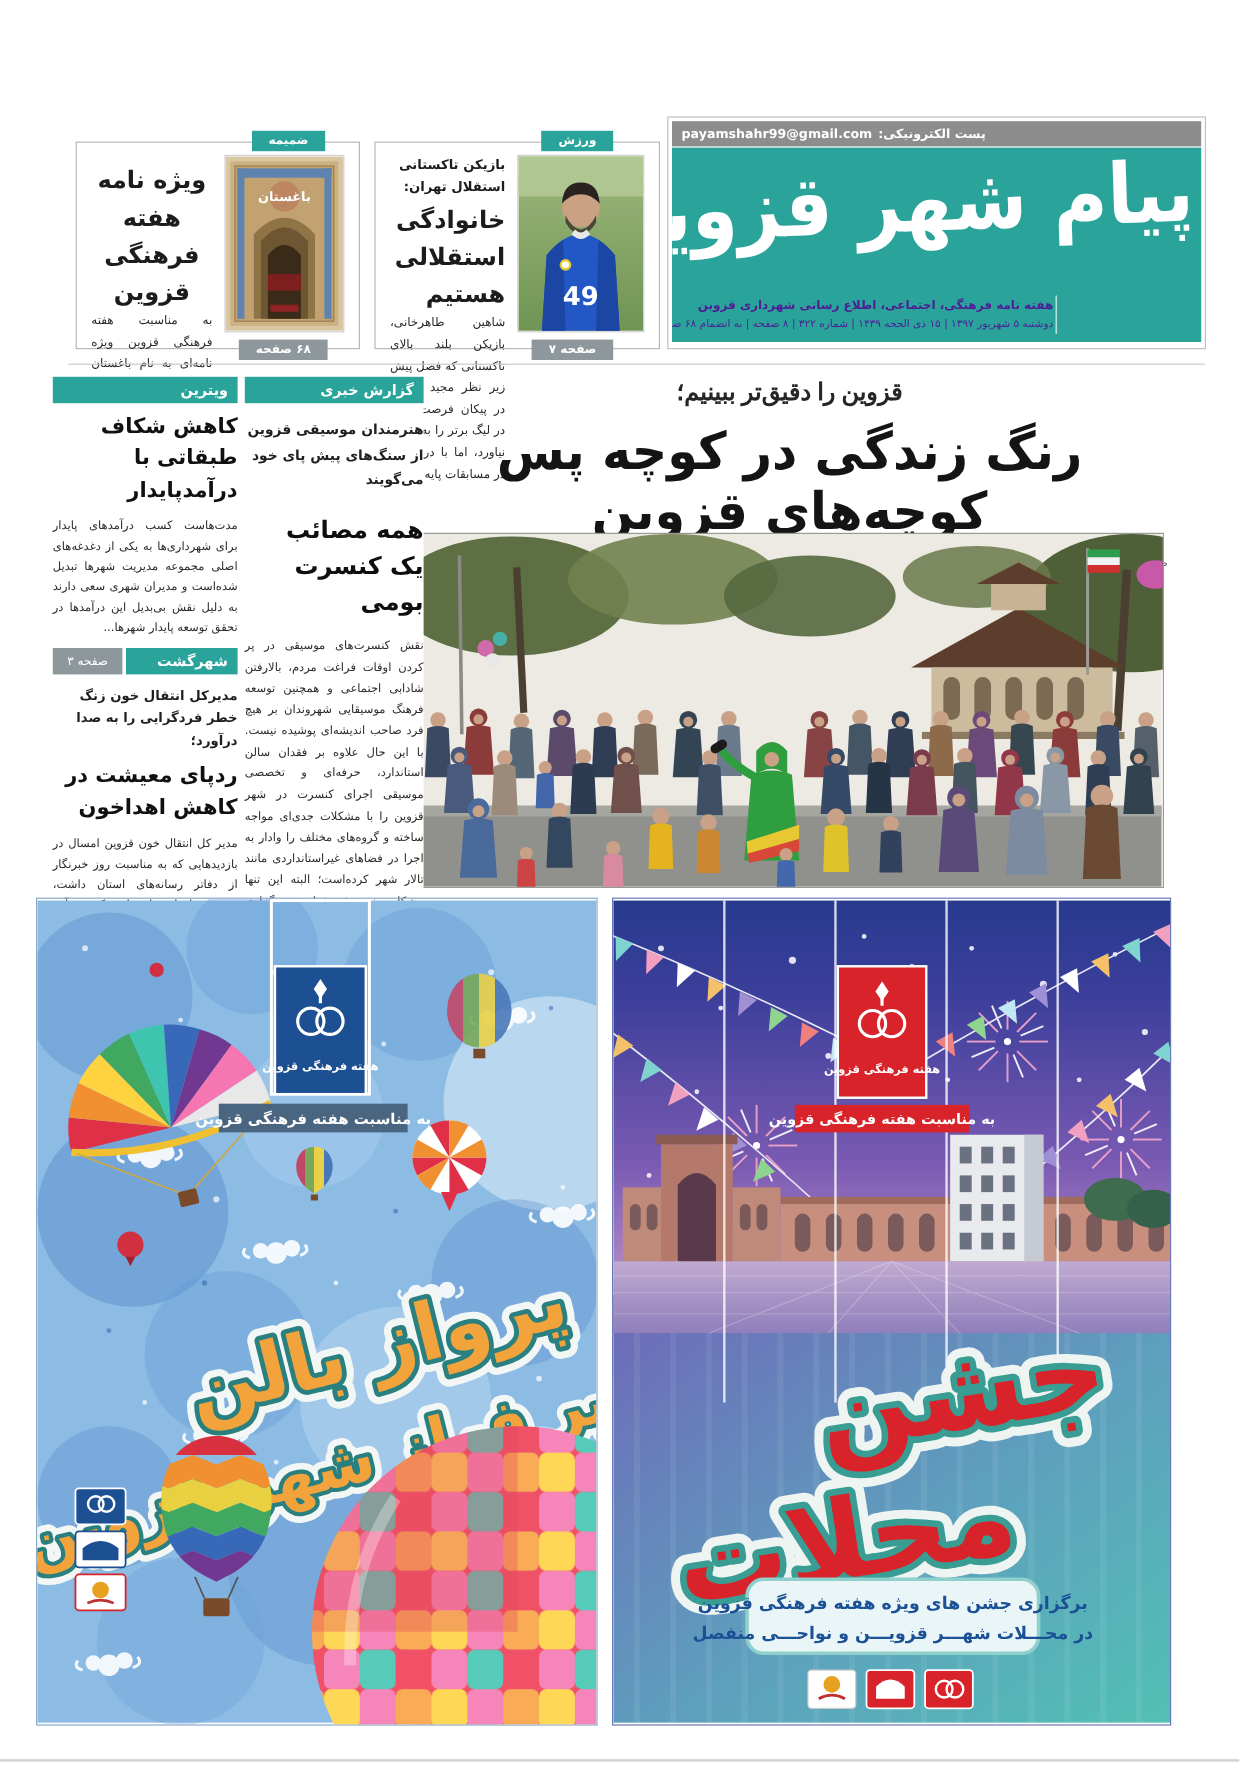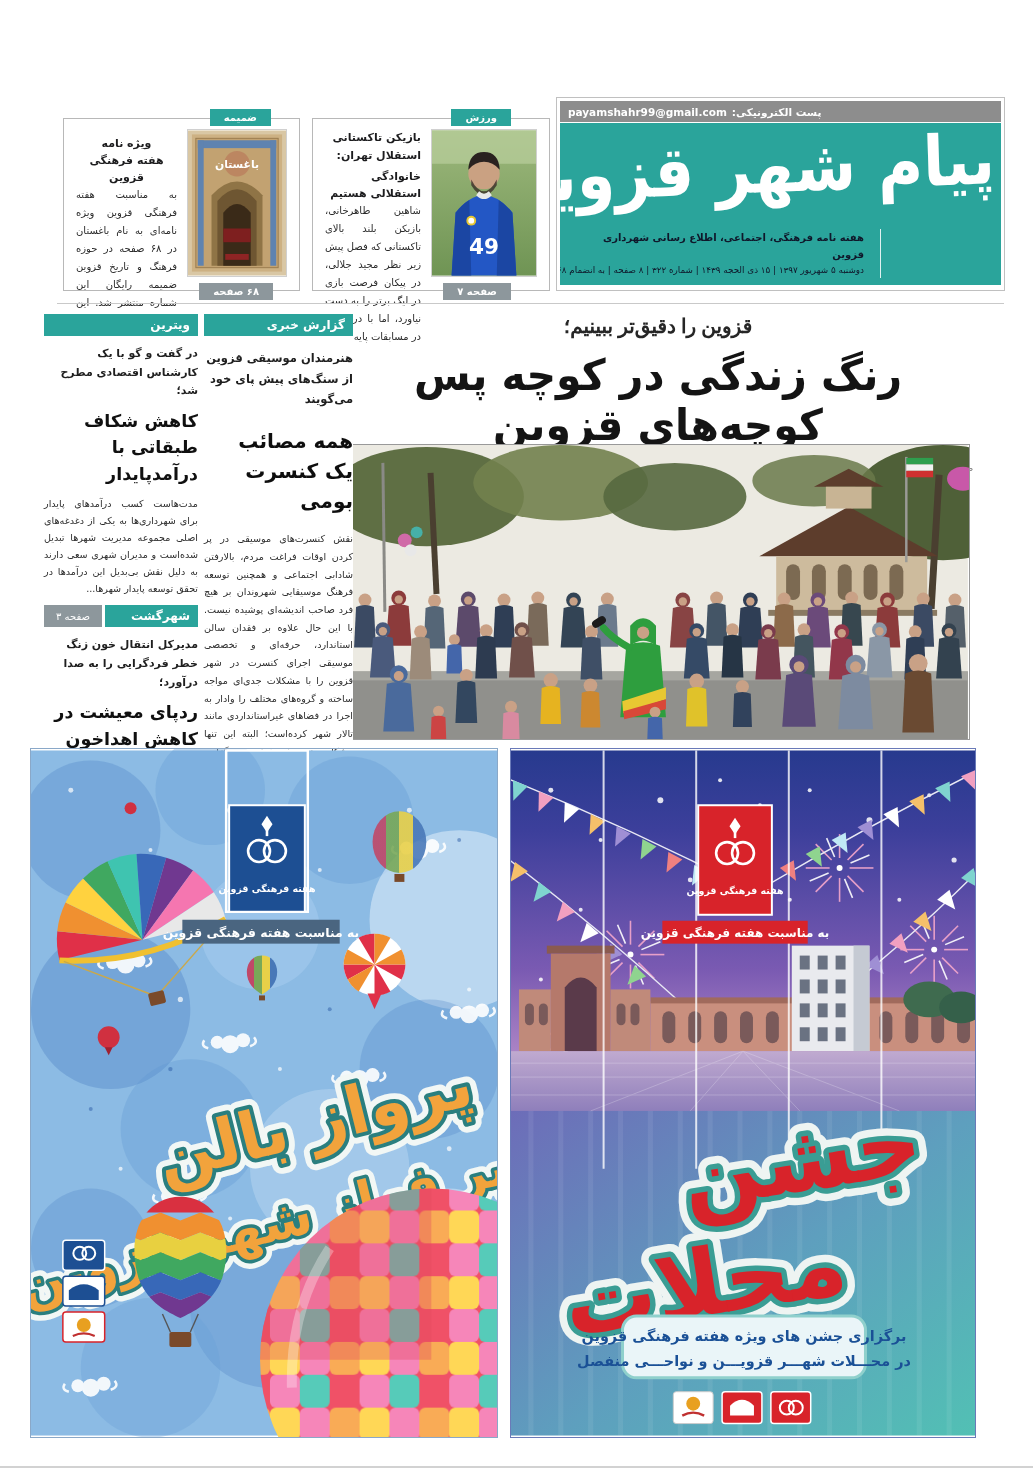--- a/index.html
+++ b/index.html
@@ -18,34 +18,34 @@
 
   
   .hbox{position:absolute;border:1px solid #b8b8b8;background:#fff;}
   .hbox .badge{position:absolute;font-size:10px;font-weight:bold;color:#fff;padding:3px 14px;white-space:nowrap;}
   .badge.teal{background:var(--teal);}
   .badge.gray{background:var(--badge-gray);}
   .hbox .badge.top{top:-10px;}
   .hbox .badge.bottom{bottom:-10px;}
   .hbox-inner{position:absolute;inset:10px 12px;display:flex;flex-direction:row;gap:10px;}
   .hbox-text{flex:1;display:flex;flex-direction:column;}
-  .hbox-title{font-size:11px;font-weight:bold;color:var(--ink);line-height:1.55;text-align:center;margin-top:6px;}
+  .hbox-title{font-size:20px;font-weight:bold;color:var(--ink);line-height:1.55;text-align:center;margin-top:6px;}
   .hbox-kicker{font-size:11px;font-weight:bold;color:var(--ink);text-align:right;line-height:1.6;}
   .hbox-body{font-size:10px;color:var(--body-ink);line-height:1.8;text-align:justify;text-align-last:right;margin-top:auto;}
   .hbox-img{width:100px;height:148px;flex:0 0 auto;border:1px solid #d0d0d0;}
   .hbox-img svg{display:block;width:100%;height:100%;}
 
   
   .masthead{position:absolute;left:556px;top:97px;width:449px;height:194px;border:1px solid #c0c0c0;background:#fff;padding:3px;}
   .email-bar{position:relative;height:21px;background:var(--bar-gray);color:#fff;font-size:10.5px;font-weight:bold;display:flex;align-items:center;}
   .email-bar .wrap{position:absolute;left:8px;display:flex;direction:rtl;gap:5px;align-items:center;}
   .email-bar .mail{direction:ltr;unicode-bidi:embed;}
   .teal-box{position:relative;height:162px;background:var(--teal);margin-top:1px;overflow:hidden;}
   .mast-title{position:absolute;top:8px;right:6px;left:6px;text-align:center;color:#fff;font-size:62px;font-weight:bold;letter-spacing:-2px;transform:scaleY(1.12) rotate(-2deg);white-space:nowrap;}
-  .mast-info{position:absolute;bottom:7px;right:120px;left:8px;border-right:1px solid rgba(255,255,255,.85);padding-right:16px;color:#0f172a;text-align:right;}
+  .mast-info{position:absolute;bottom:7px;right:120px;left:8px;border-right:1px solid rgba(255,255,255,.85);padding-right:2px;color:#4c1d95;text-align:right;}
   .mast-sub{font-size:10px;font-weight:bold;line-height:1.7;}
   .mast-date{font-size:8.8px;line-height:1.7;white-space:nowrap;}
 
   .top-rule{position:absolute;left:57px;right:29px;top:303px;height:1px;background:var(--rule);}
 
   
   .lead{position:absolute;left:343px;top:314px;width:630px;}
   .lead-kicker{text-align:center;font-size:20px;font-weight:bold;color:#262626;font-family:Liberation Serif, serif;}
   .lead-headline{text-align:center;font-size:41px;font-weight:bold;color:#141414;margin-top:14px;letter-spacing:-1px;transform:scaleY(1.05);}
   .lead-pageref{display:block;font-size:8px;color:#555;margin-top:16px;text-align:right;}
@@ -316,21 +316,20 @@
     <div class="rep-kicker">هنرمندان موسیقی قزوین از سنگ‌های پیش پای خود می‌گویند</div>
     <div class="rep-title">همه مصائب یک کنسرت بومی</div>
     <p class="rep-body">نقش کنسرت‌های موسیقی در پر کردن اوقات فراغت مردم، بالارفتن شادابی اجتماعی و همچنین توسعه فرهنگ موسیقایی شهروندان بر هیچ فرد صاحب اندیشه‌ای پوشیده نیست. با این حال علاوه بر فقدان سالن استاندارد، حرفه‌ای و تخصصی موسیقی اجرای کنسرت در شهر قزوین را با مشکلات جدی‌ای مواجه ساخته و گروه‌های مختلف را وادار به اجرا در فضاهای غیراستانداردی مانند تالار شهر کرده‌است؛ البته این تنها مشکل نیست؛ فرایند برگزاری کنسرت را که سنگی بزرگ پیش روی برگزارکنندگان کنسرت هم است باید به این سیاهه افزود، مسائلی که بارها هنرمندان موسیقی قزوین مطرح کرده‌اند، ولی همیشه با بی‌توجهی به فراموشی سپرده شده‌است. محمد غیاثوند، سرپرست گروه موسیقی پایکوبان در گفت و گو با «پیام شهر» همکاری نکردن معاونت فرهنگی و هنری اداره کل ارشاد با برگزارکنندگان کنسرت‌های بومی را از مشکلات اهالی موسیقی قزوین می‌داند و عنوان می‌کند: معاونت یادشده، نه تنها از گروه‌های کنسرت گذار بومی حمایت نمی‌کند، بلکه به بهانه‌های مختلف چوب لای چرخ آن‌ها می‌گذارد. ...</p>
     <div class="rep-pageref">صفحه ۸</div>
   </div>
 
   <div class="col col-vitrine">
     <div class="sec-bar">ویترین</div>
 
     <div>
-      <div class="art-kicker">در گفت و گو با یک کارشناس اقتصادی مطرح شد؛</div>
       <div class="art-title">کاهش شکاف طبقاتی با درآمدپایدار</div>
       <p class="art-body">مدت‌هاست کسب درآمدهای پایدار برای شهرداری‌ها به یکی از دغدغه‌های اصلی مجموعه مدیریت شهرها تبدیل شده‌است و مدیران شهری سعی دارند به دلیل نقش بی‌بدیل این درآمدها در تحقق توسعه پایدار شهرها...</p>
     </div>
 
     <div class="divider">
       <div class="sec-bar">شهرگشت</div>
       <div class="pg">صفحه ۳</div>
     </div>
 
     <div>

